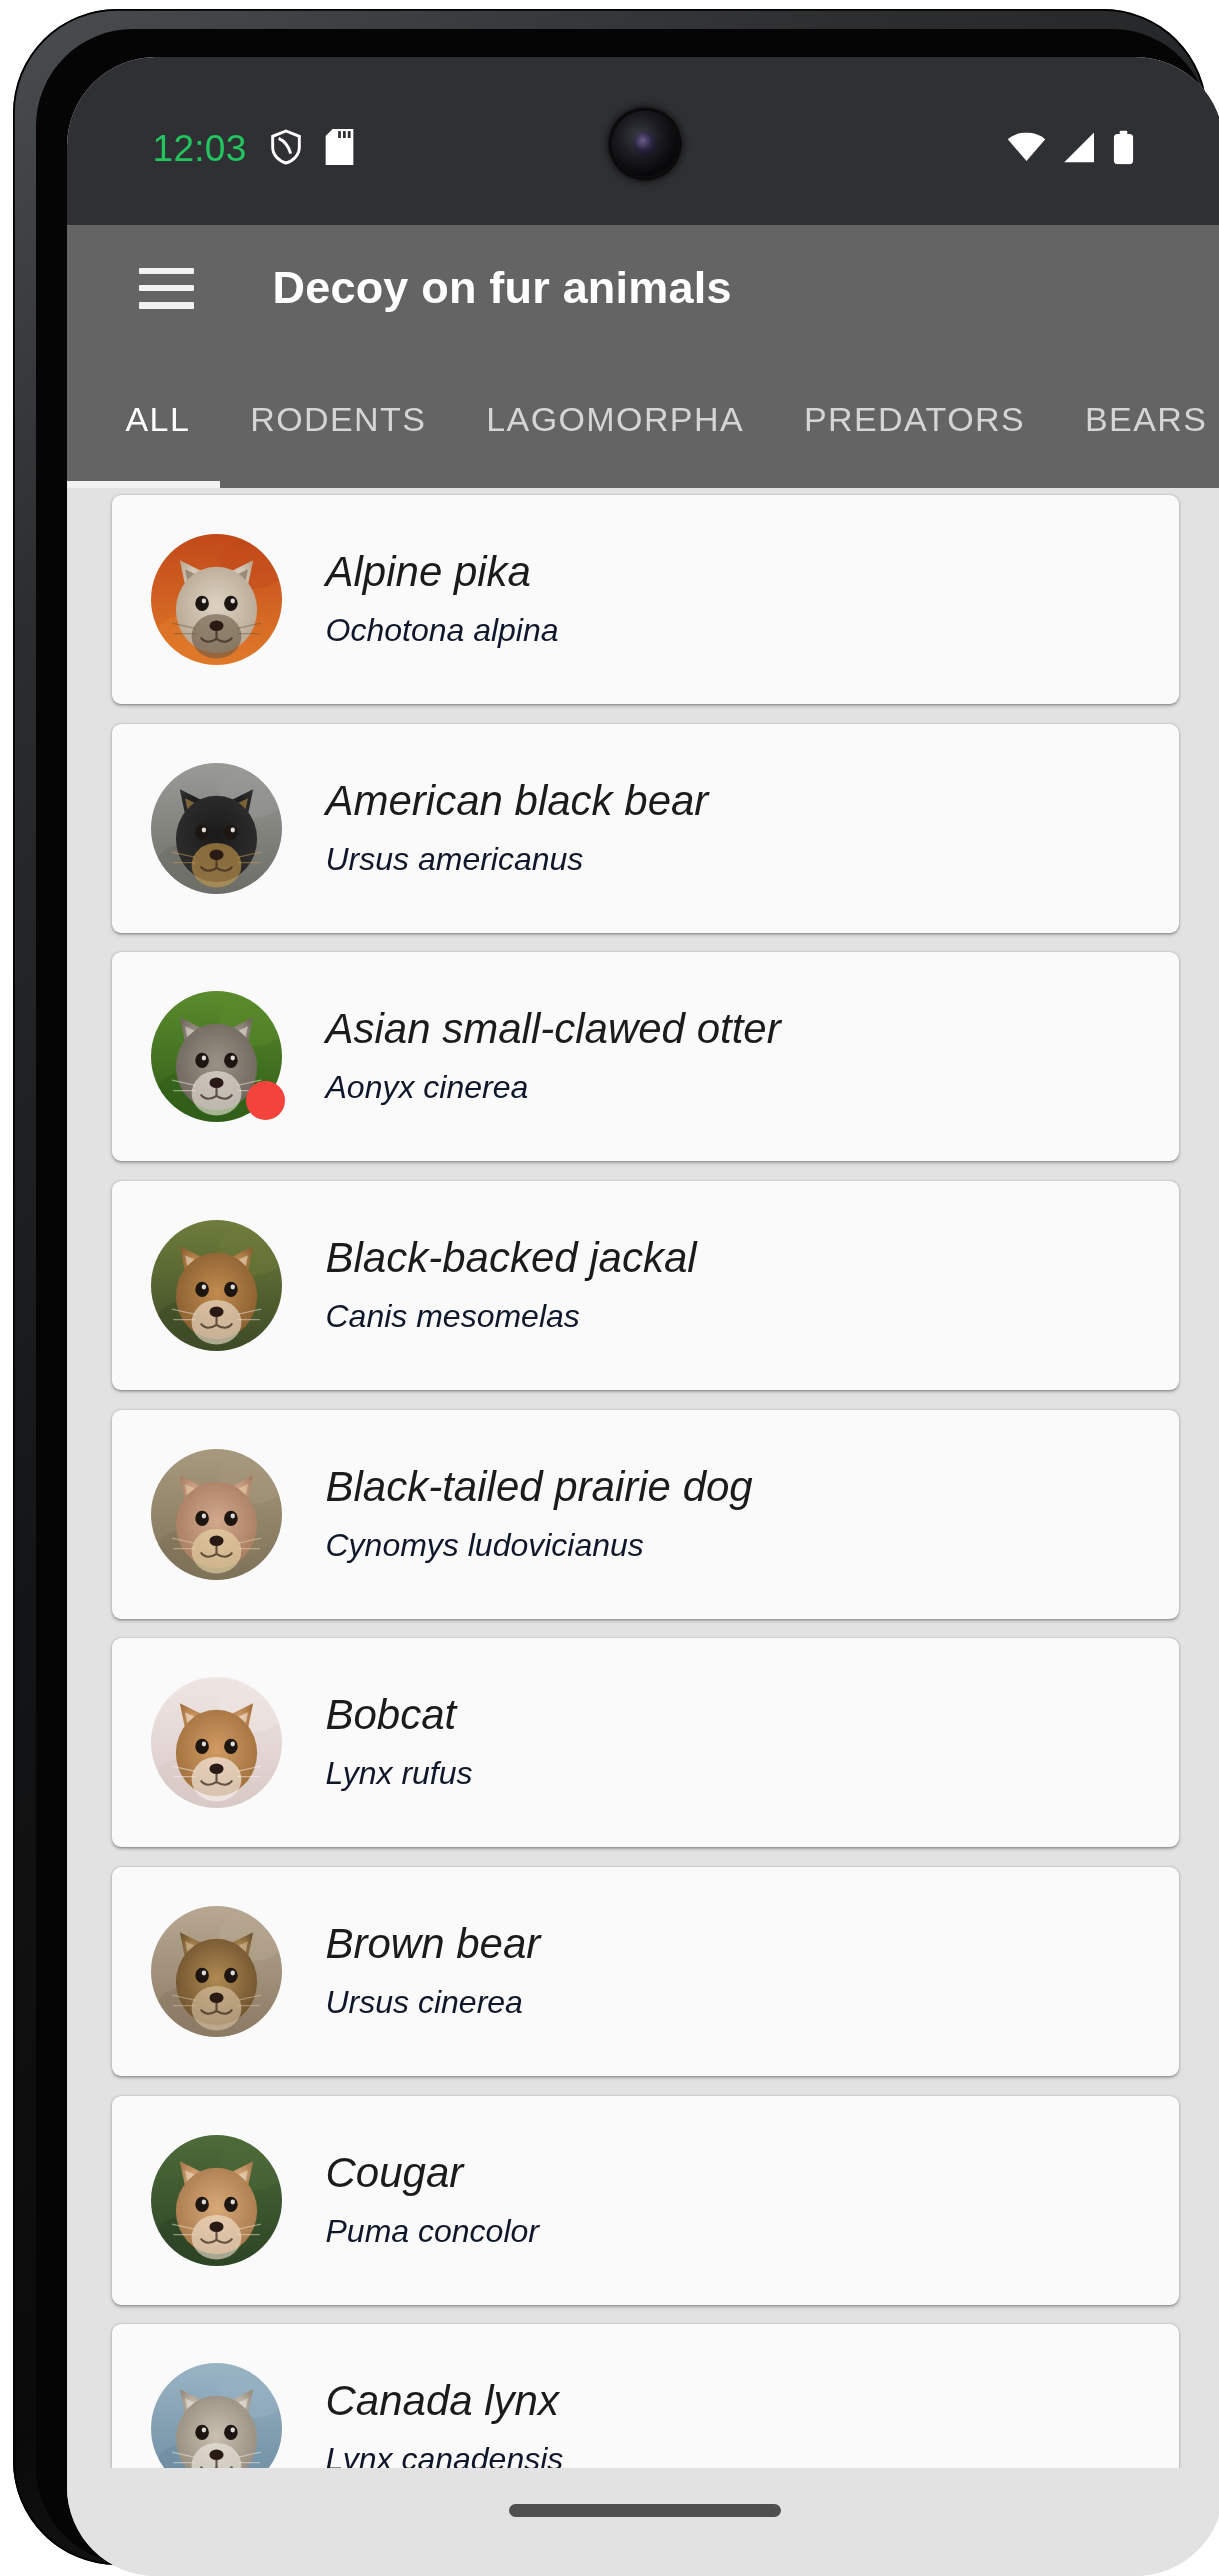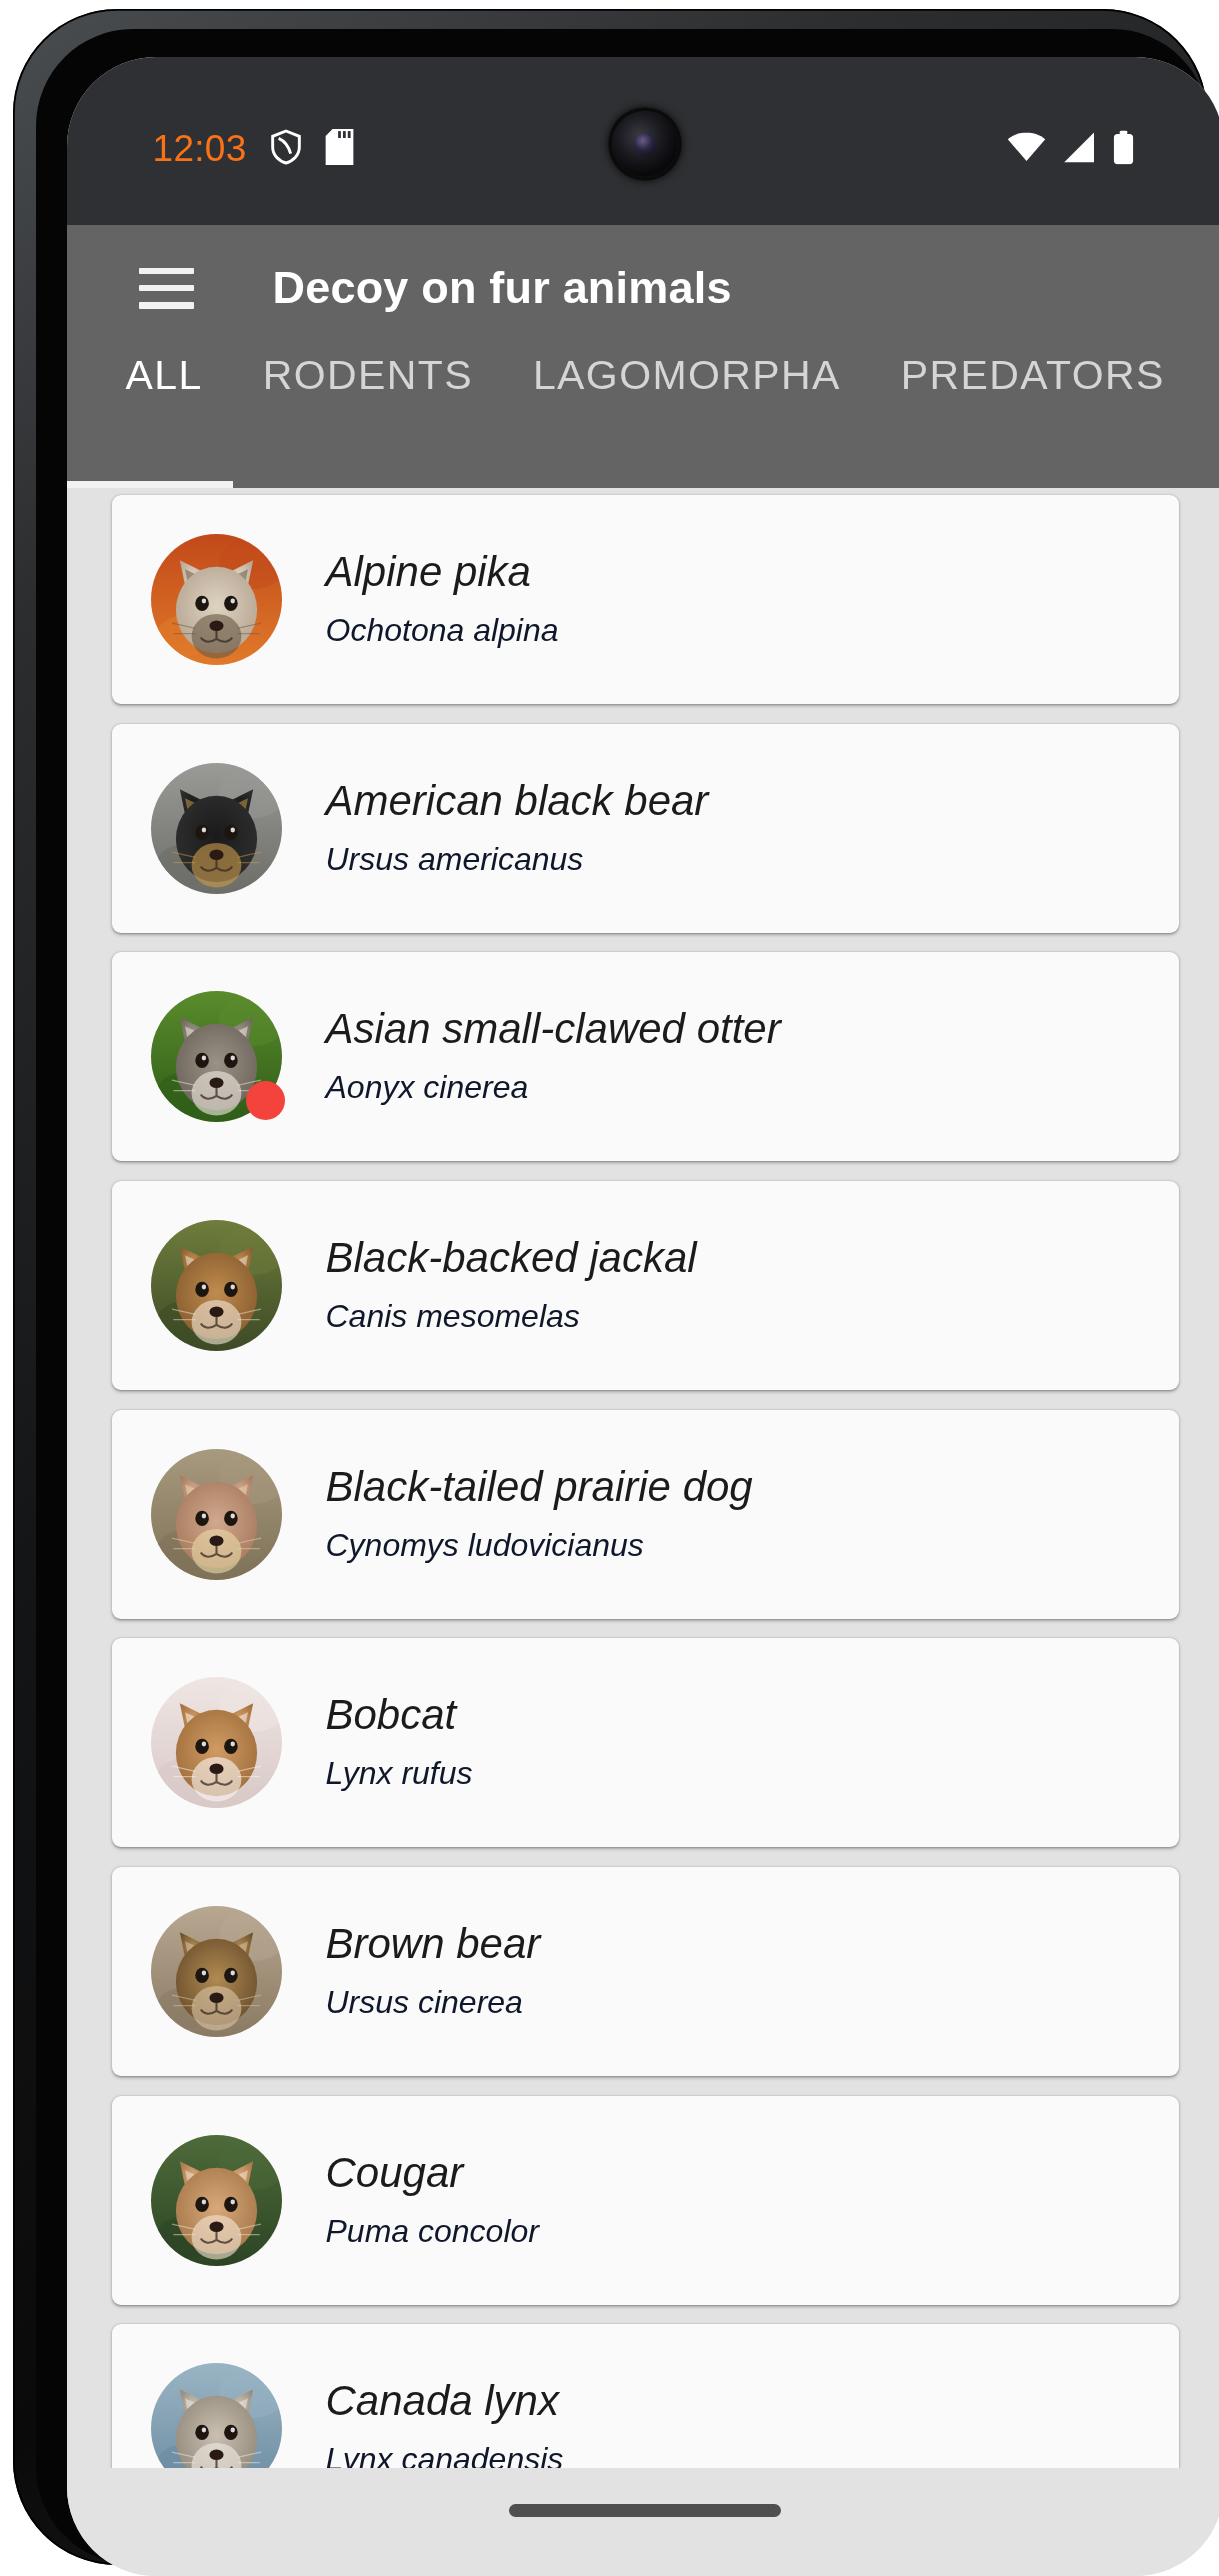--- a/index.html
+++ b/index.html
@@ -40,21 +40,21 @@
     position: absolute; left: 0; top: 0;
     width: 100%; height: 168px;
     background: #2f3033;
     display: flex; align-items: center;
   }
   #status-left {
     display: flex; align-items: center; gap: 23px;
     margin-left: 86px; margin-top: 16px;
   }
   #status-clock {
-    color: #f97316; font-size: 37px; letter-spacing: 0.3px;
+    color: #22c55e; font-size: 37px; letter-spacing: 0.3px;
   }
   .status-ico { display:block; }
   #status-right {
     position: absolute; right: 89px; top: 50%;
     transform: translateY(-50%); margin-top: 8px;
     display: flex; align-items: center; gap: 15px;
   }
 
   
   #camera-hole {
@@ -95,23 +95,23 @@
 
   
   #tab-bar {
     position: absolute; left: 0; top: 295px;
     width: 100%; height: 136px;
     background: #646464;
     display: flex; align-items: center;
     overflow: hidden;
   }
   .tab {
-    color: #d5d5d5; font-size: 41px; letter-spacing: 1.4px;
+    color: #d5d5d5; font-size: 34px; letter-spacing: 1.4px;
     white-space: nowrap; position: relative; height: 100%;
-    display: flex; cursor: pointer;
+    display: flex; align-items: center; cursor: pointer;
     padding: 0 30px;
   }
   .tab:first-child { padding-left: 59px; }
   .tab.active { color: #ffffff; }
   .tab.active::after {
     content: ""; position: absolute; left: 0; bottom: 0;
     width: 100%; height: 7.2px; background: #f2f2f2;
   }
 
   

